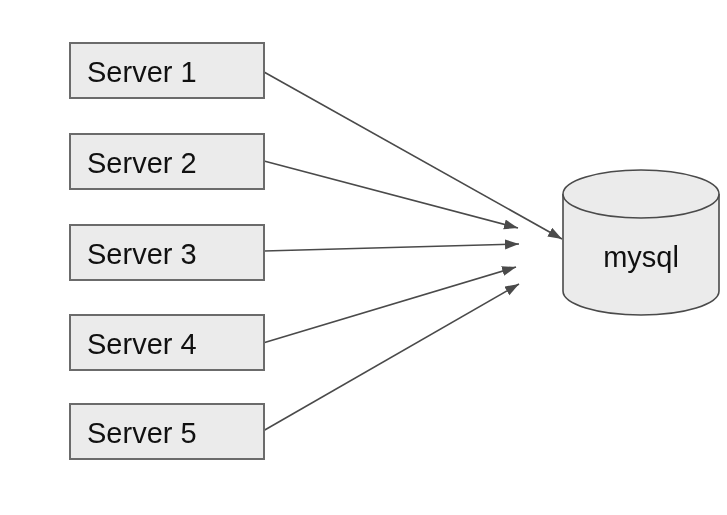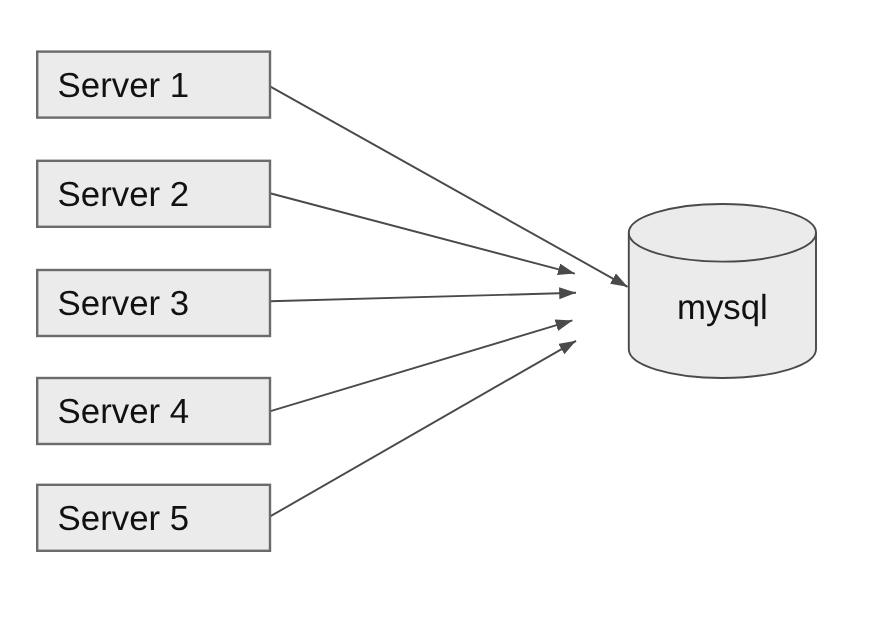--- a/index.html
+++ b/index.html
@@ -8,20 +8,21 @@
     background: #ffffff;
     width: 727px;
     height: 515px;
     overflow: hidden;
     font-family: "Liberation Sans", sans-serif;
   }
   .canvas {
     position: relative;
     width: 594px;
     height: 515px;
+    margin-left: 39px;
   }
   svg {
     display: block;
   }
   svg text {
     font-family: "Liberation Sans", sans-serif;
     fill: #111111;
     font-size: 29px;
   }
 </style>

